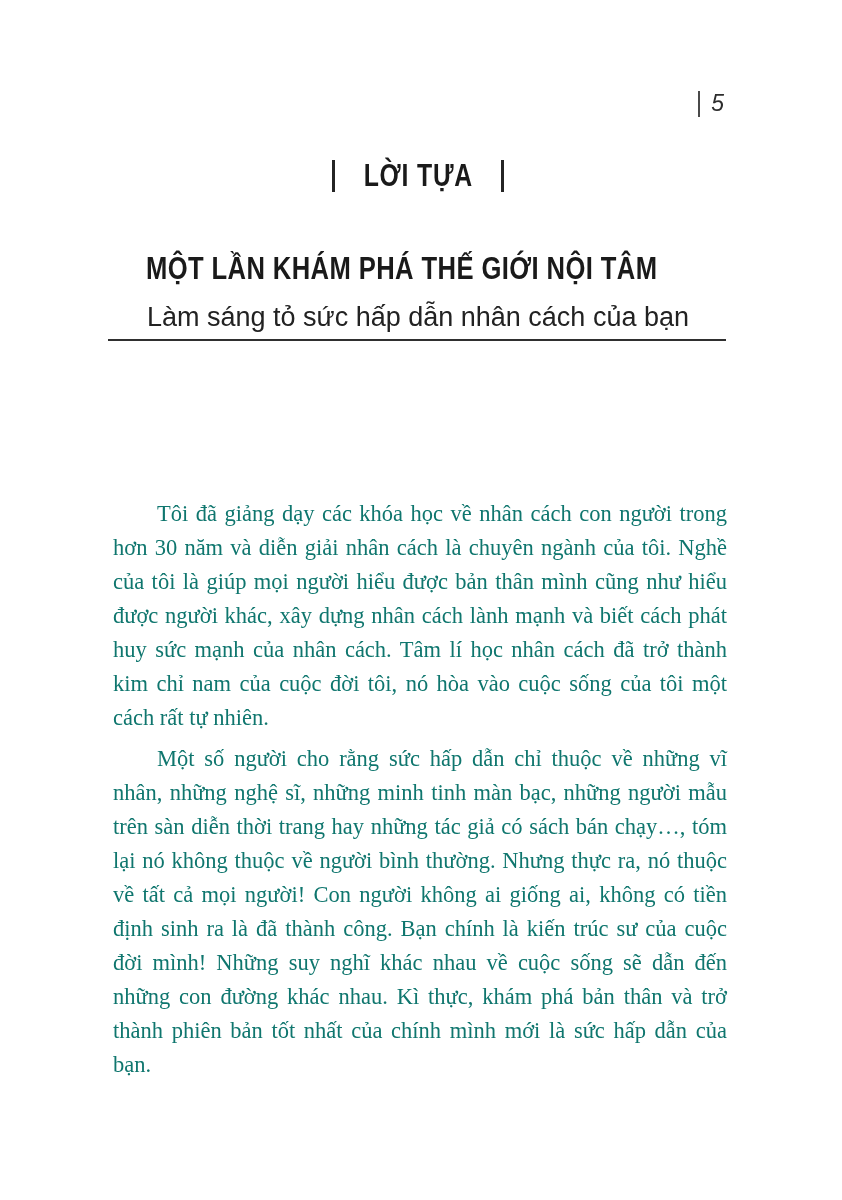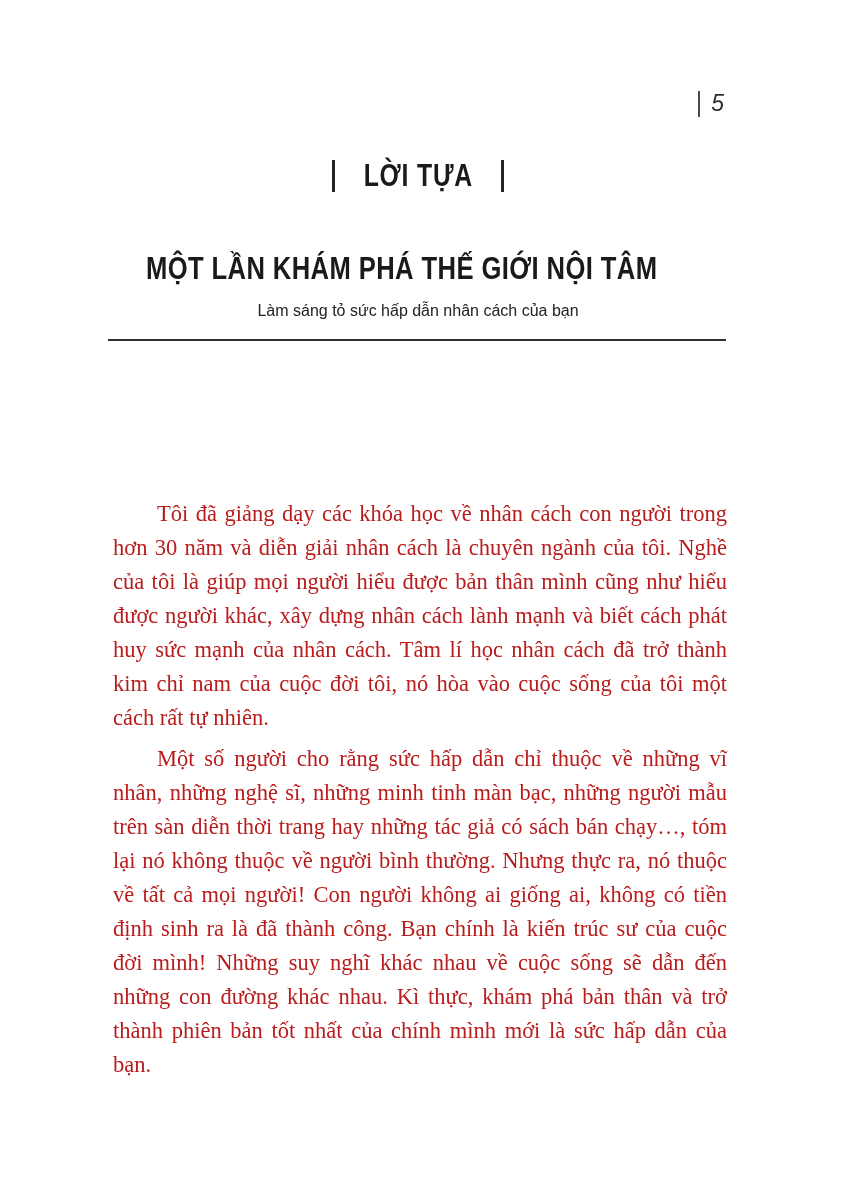--- a/index.html
+++ b/index.html
@@ -77,21 +77,21 @@
   }
 
   
   .chapter-subtitle {
     position: absolute;
     top: 302px;
     left: 108px;
     width: 620px;
     text-align: center;
     font-family: "Liberation Sans", sans-serif;
-    font-size: 16px;
+    font-size: 27px;
     color: #222222;
   }
 
   
   .title-rule {
     position: absolute;
     top: 339px;
     left: 108px;
     width: 618px;
     height: 2px;
@@ -101,21 +101,21 @@
   
   .body-text {
     position: absolute;
     top: 497px;
     left: 113px;
     width: 614px;
     font-family: "Liberation Serif", serif;
     font-size: 22.5px;
     line-height: 34px;
     text-align: justify;
-    color: #b91c1c;
+    color: #0f766e;
   }
   .body-text p {
     text-indent: 44px;
     margin-bottom: 7px;
   }
 </style>
 </head>
 <body>
 
 <div class="page-number">

